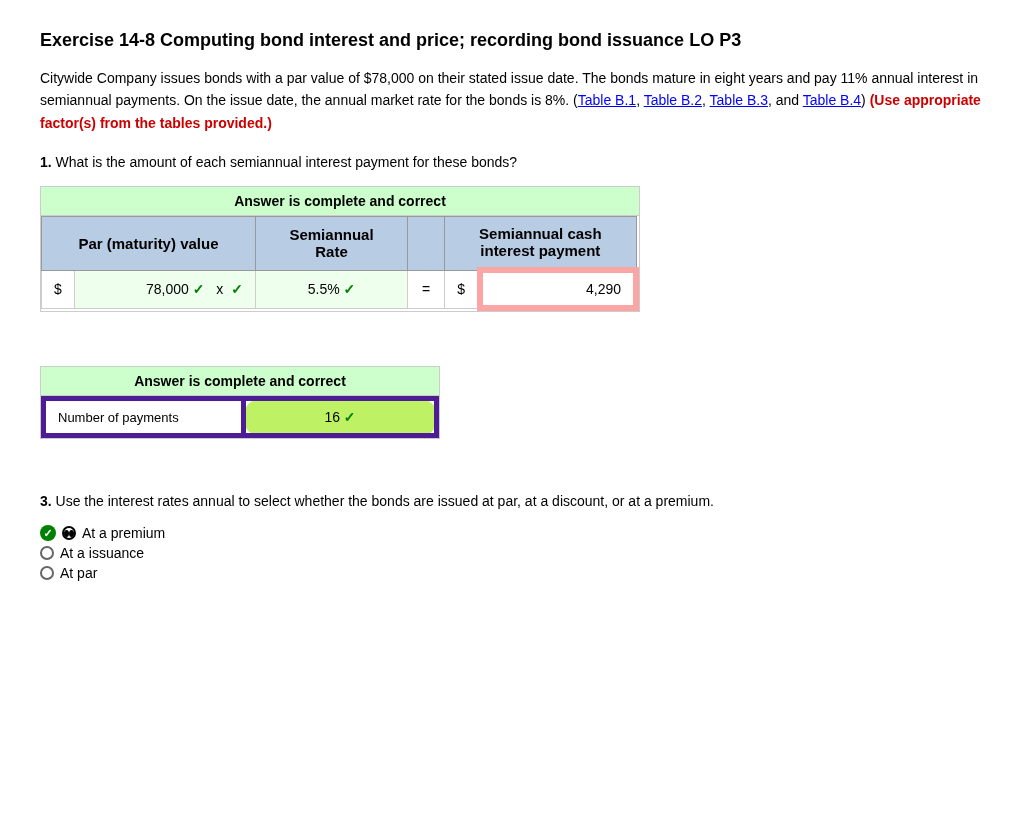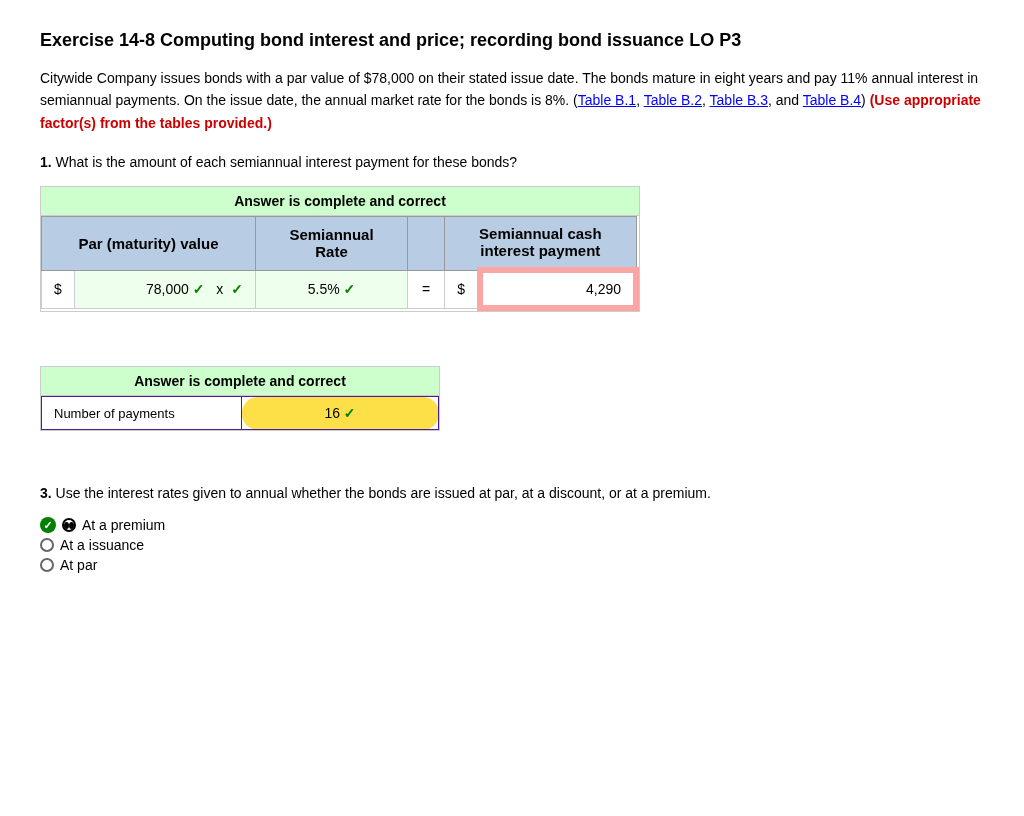--- a/index.html
+++ b/index.html
@@ -90,28 +90,28 @@
       margin-bottom: 24px;
       display: inline-block;
       min-width: 400px;
     }
     .q2-table {
       width: 100%;
       border-collapse: collapse;
     }
     .q2-table td {
       padding: 8px 12px;
-      border: 1px solid #4c1d95;
+      border: 5px solid #4c1d95;
     }
     .q2-table .label-cell {
       background: #fff;
       font-size: 13px;
     }
     .q2-table .value-cell {
-      background: #fde047;
+      background: #bef264;
       text-align: center;
       border-radius: 16px;
     }
     
     .q3-section {
       margin-top: 10px;
     }
     .radio-group {
       margin-top: 10px;
       display: flex;
@@ -224,21 +224,21 @@
           </td>
         </tr>
       </tbody>
     </table>
   </div>
 </div>
 
 <div class="q3-section">
   <p class="question">
     <span class="question-number">3.</span>
-    <span>Use the interest rates given to annual whether the bonds are issued at par, at a discount, or at a premium.</span>
+    <span>Use the interest rates annual to select whether the bonds are issued at par, at a discount, or at a premium.</span>
   </p>
 
   <div class="radio-group">
 
     <div class="radio-item">
       <span class="green-check-circle">✓</span>
       <span class="radio-circle selected">
         <span style="width:7px;height:7px;border-radius:50%;background:#000;display:block;"></span>
       </span>
       <span>At a premium</span>

